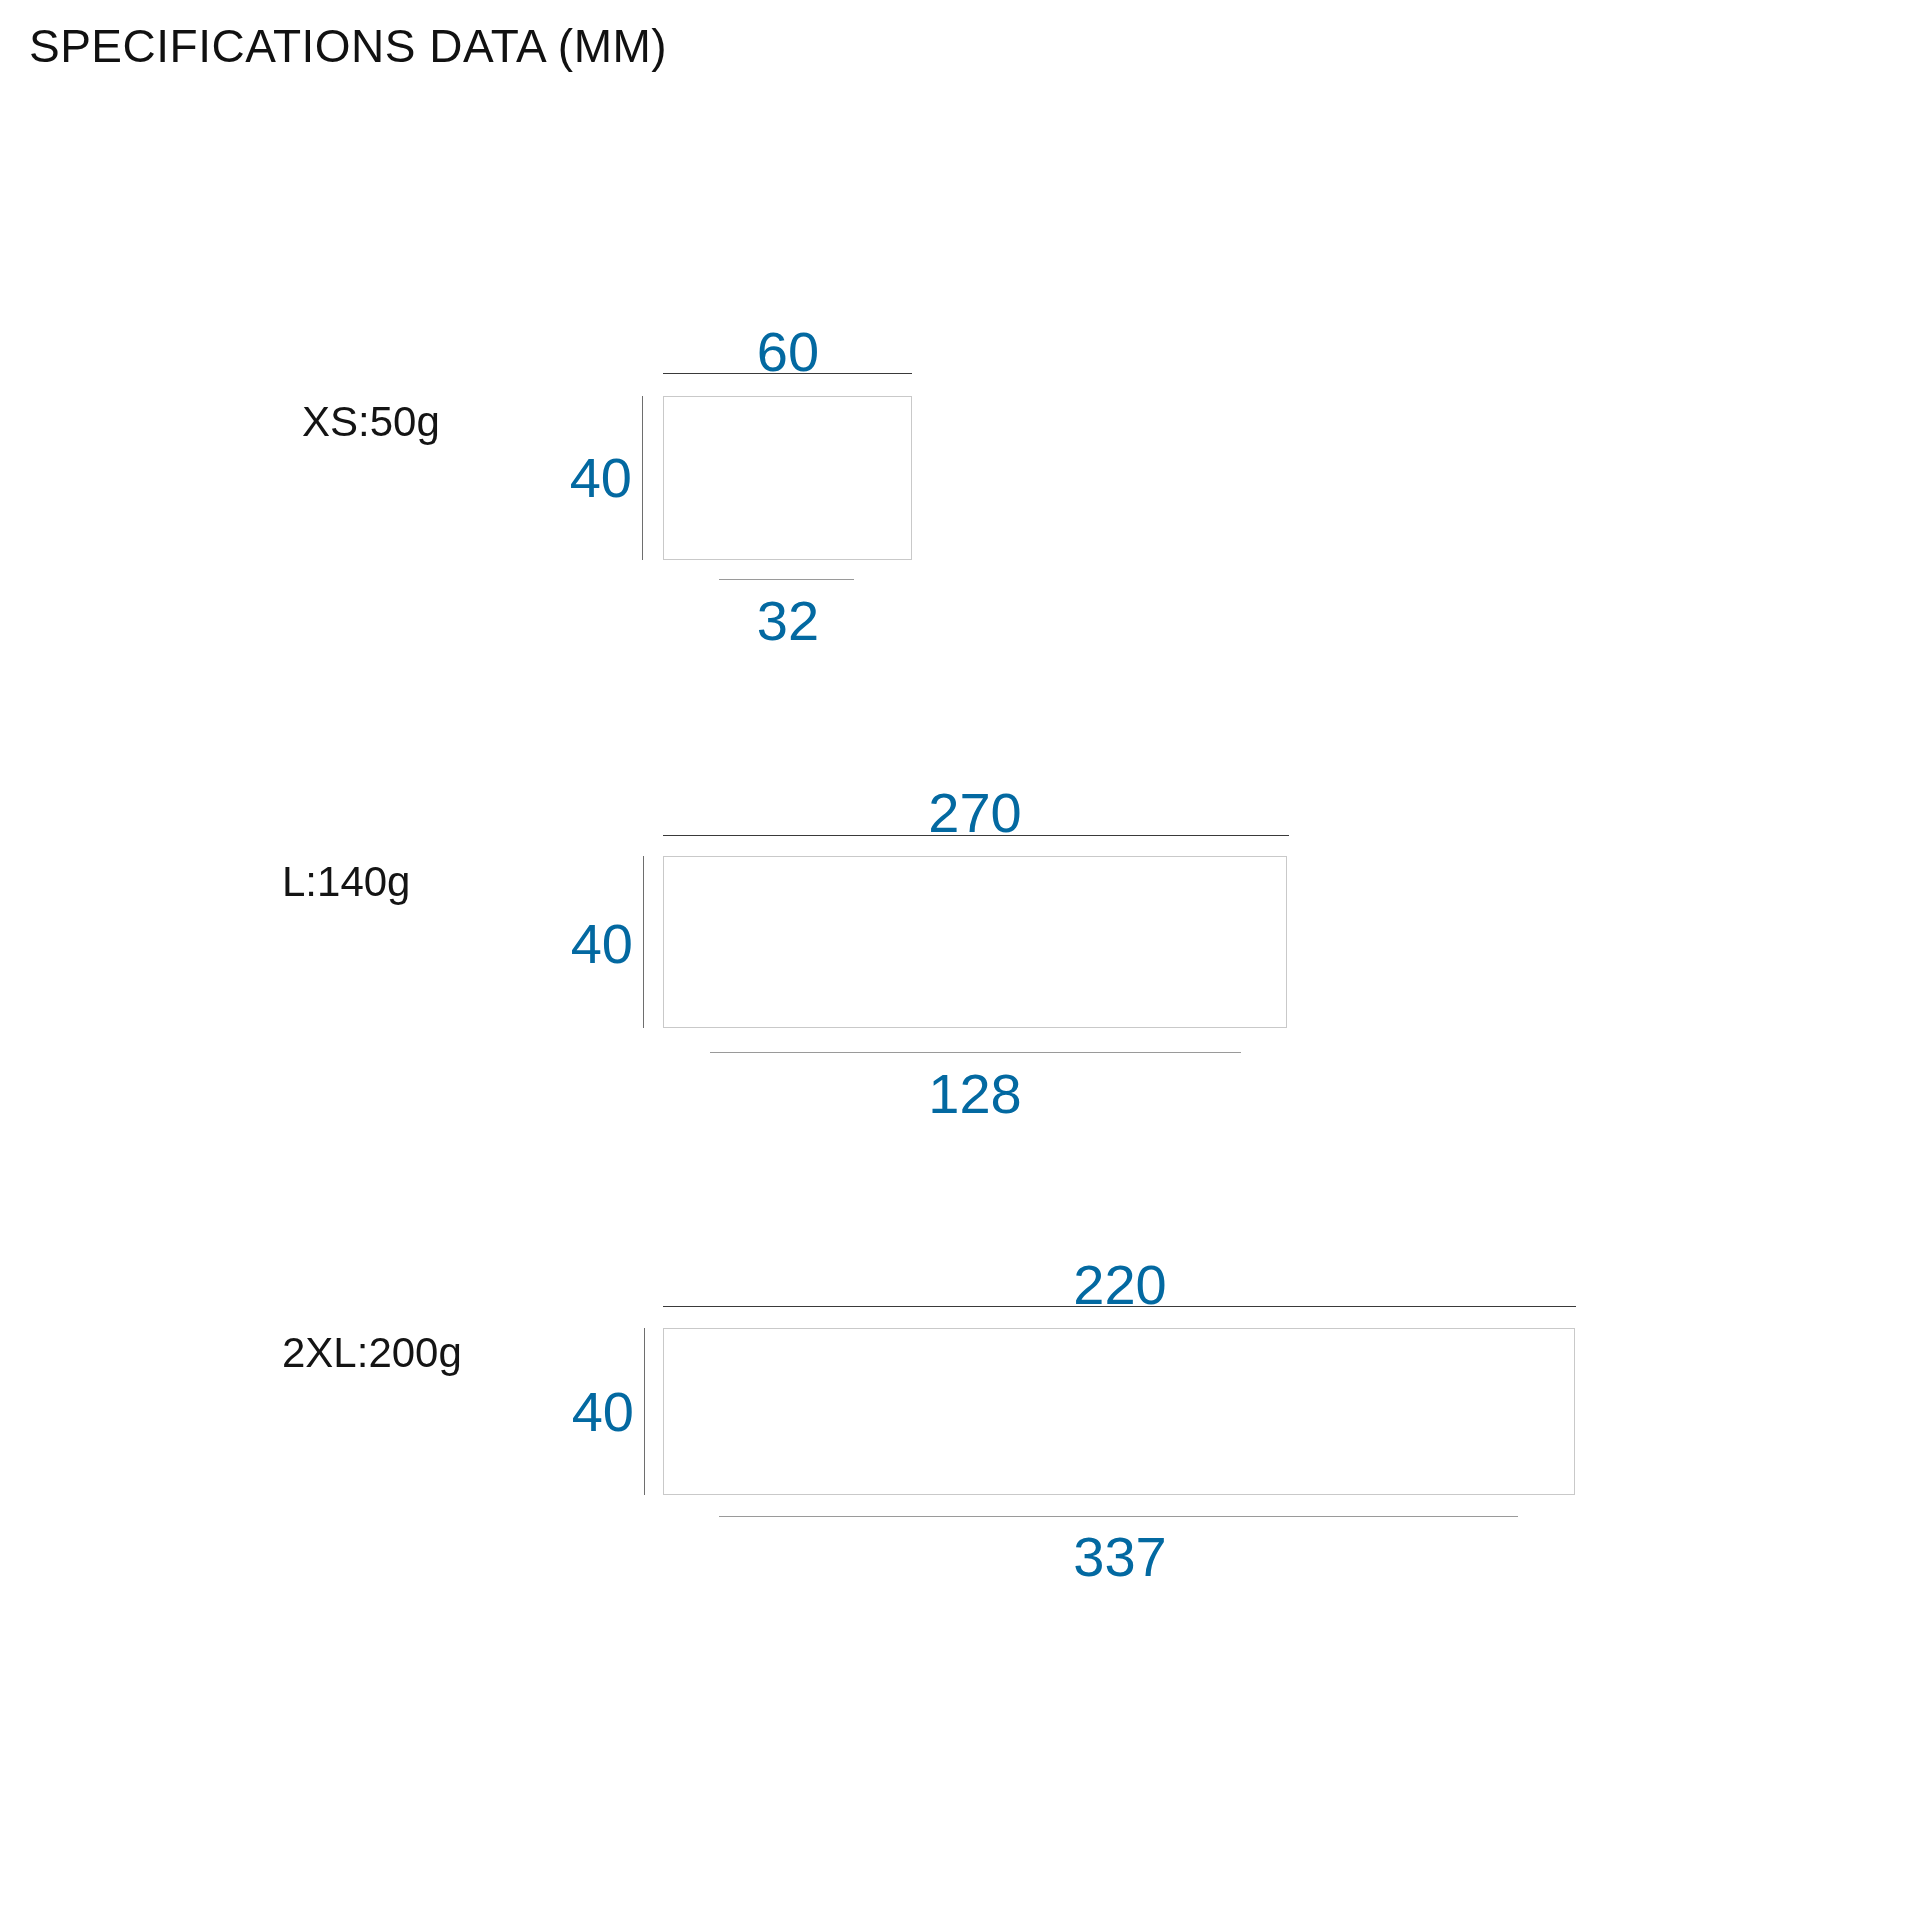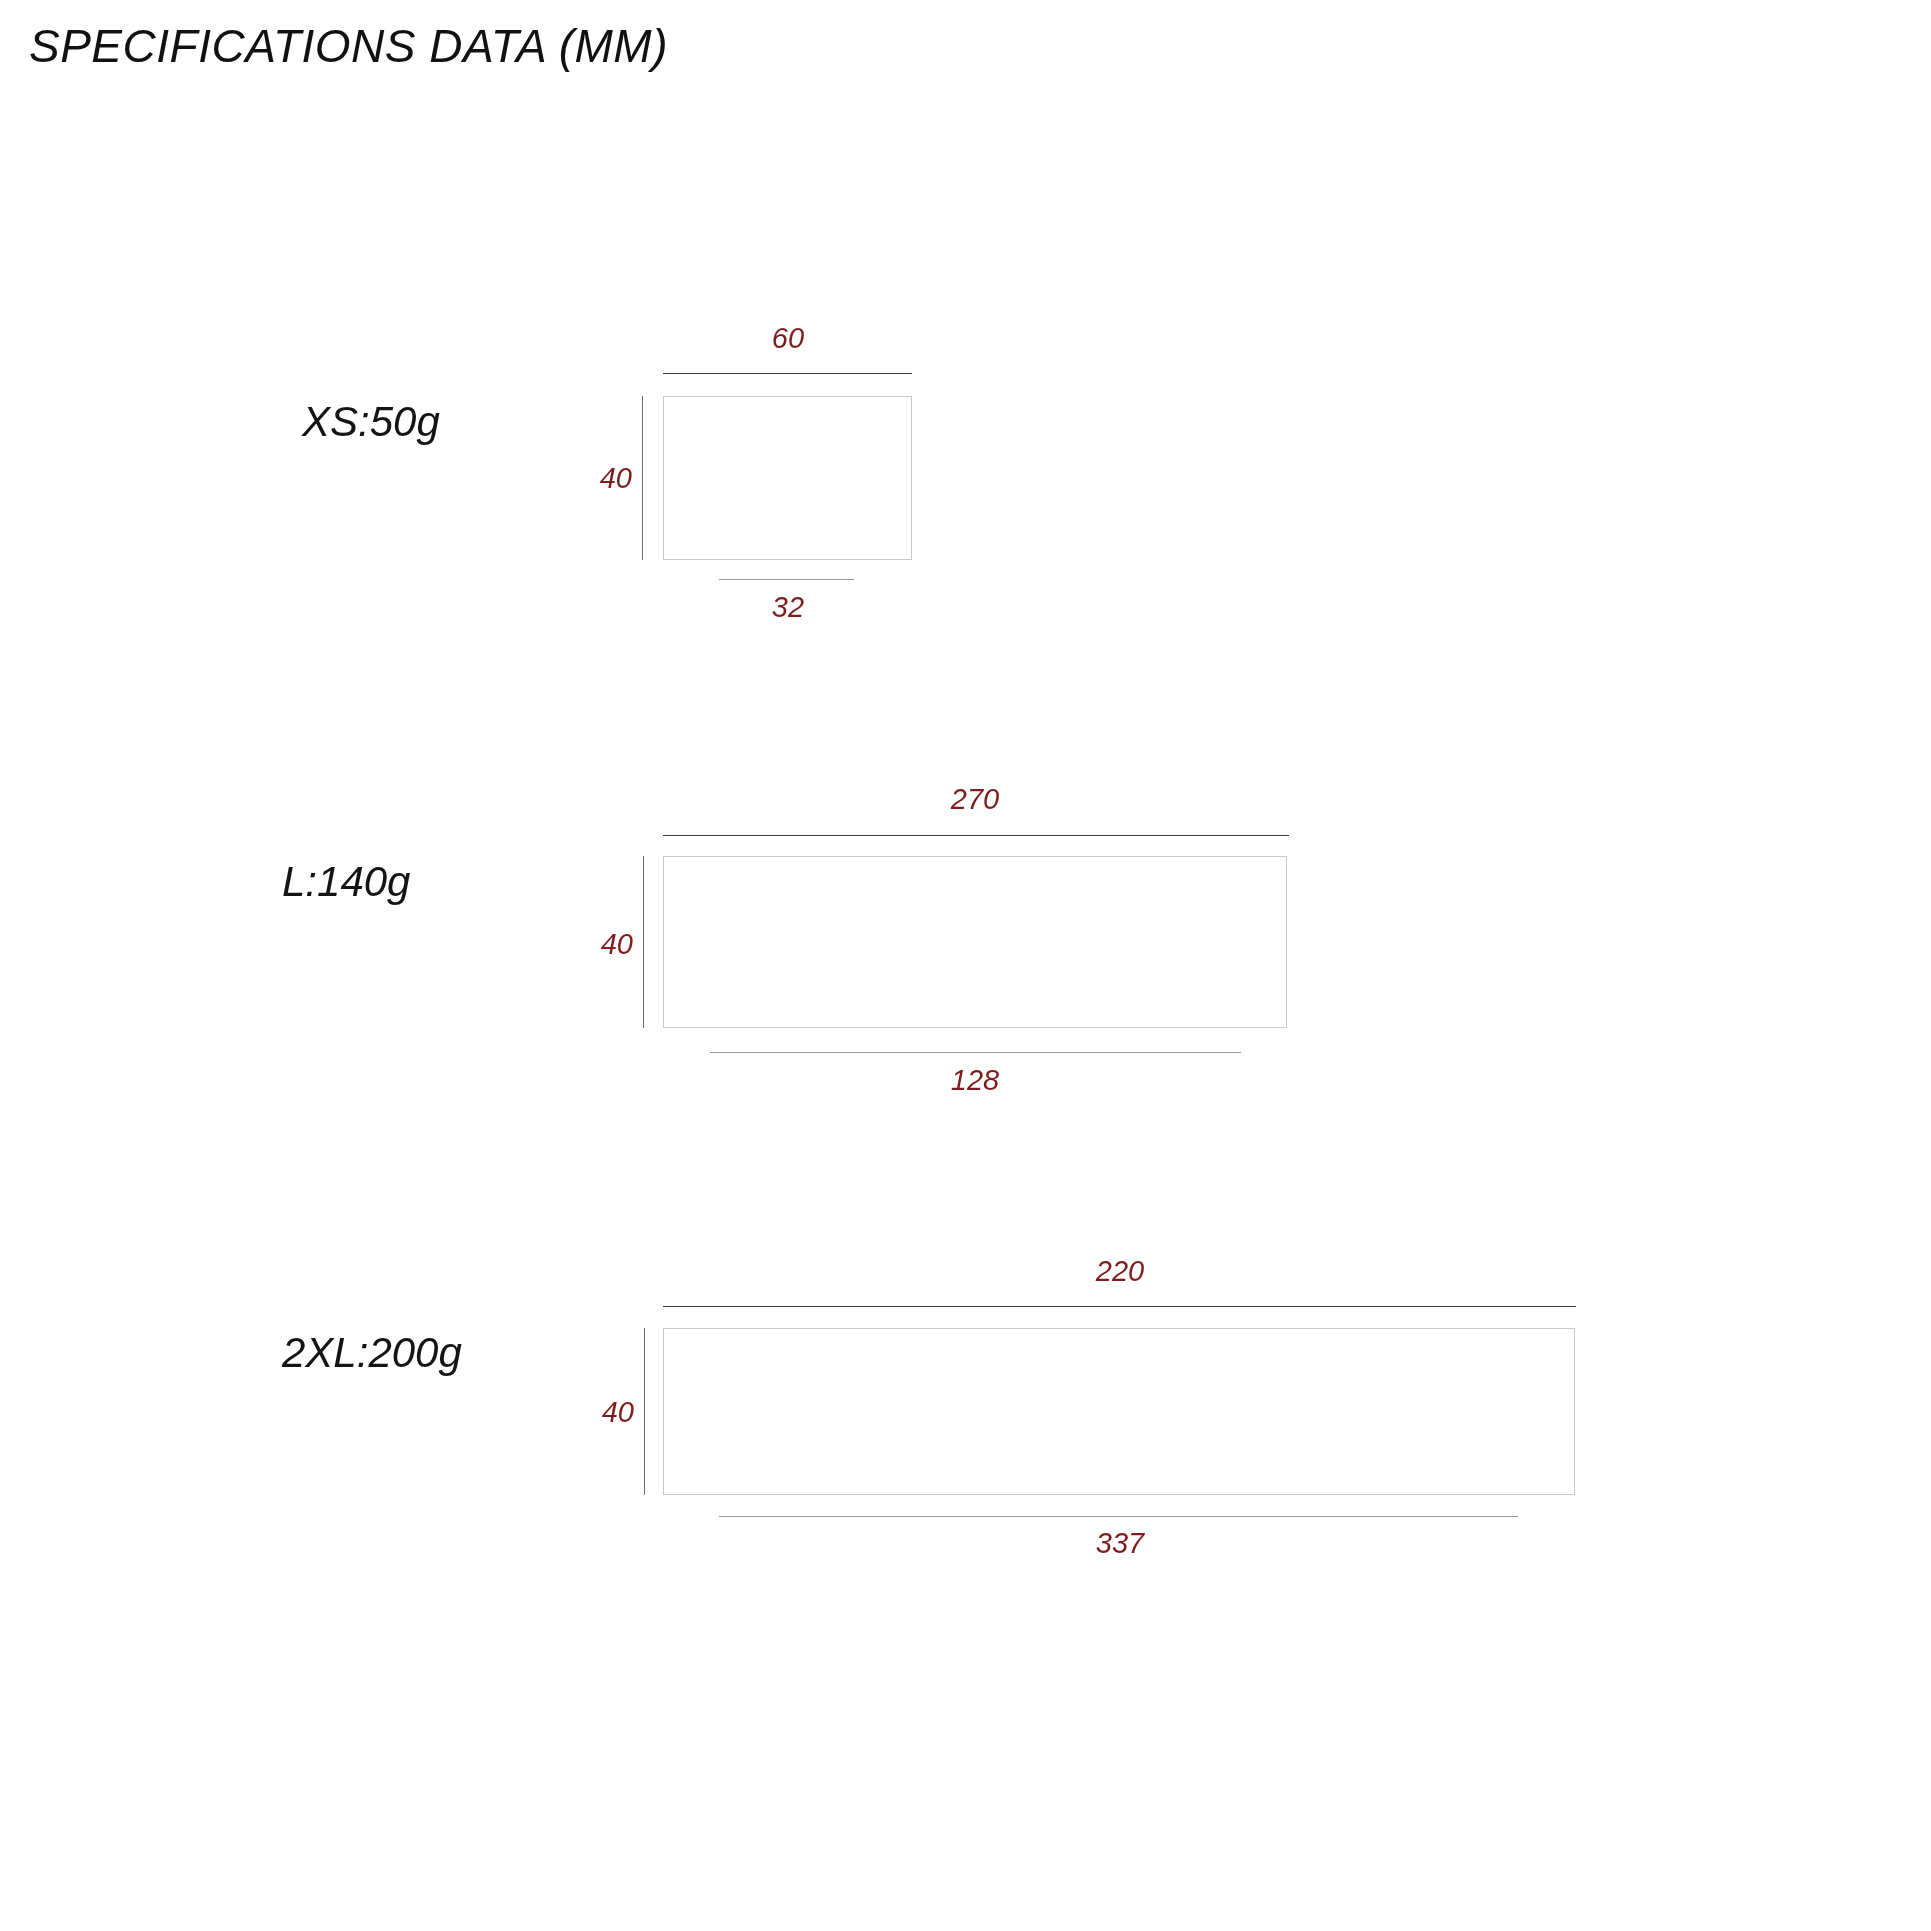--- a/index.html
+++ b/index.html
@@ -12,21 +12,20 @@
     font-family: "Liberation Sans", sans-serif;
     color: #1a1a1a;
     -webkit-font-smoothing: antialiased;
   }
   #page {
     position: relative;
     width: 1931px;
     height: 1931px;
     background: #ffffff;
     overflow: hidden;
-    font-style: italic;
   }
 
   
   .page-title {
     position: absolute;
     left: 29px;
     top: 21px;
     font-size: 46px;
     line-height: 1.1;
     letter-spacing: 0.5px;
@@ -75,24 +74,24 @@
   }
   .dim-line-v {
     position: absolute;
     width: 0;
     border-left: 1.9px solid #6e6e6e;
   }
 
   
   .dim-value {
     position: absolute;
-    font-size: 29px;
+    font-size: 56px;
     line-height: 1;
     font-weight: 400;
-    color: #7f1d1d;
+    color: #0369a1;
     white-space: nowrap;
     text-align: center;
   }
   .dim-value.top {
     transform: translateX(-50%);
   }
   .dim-value.bottom {
     transform: translateX(-50%);
   }
   .dim-value.side {

